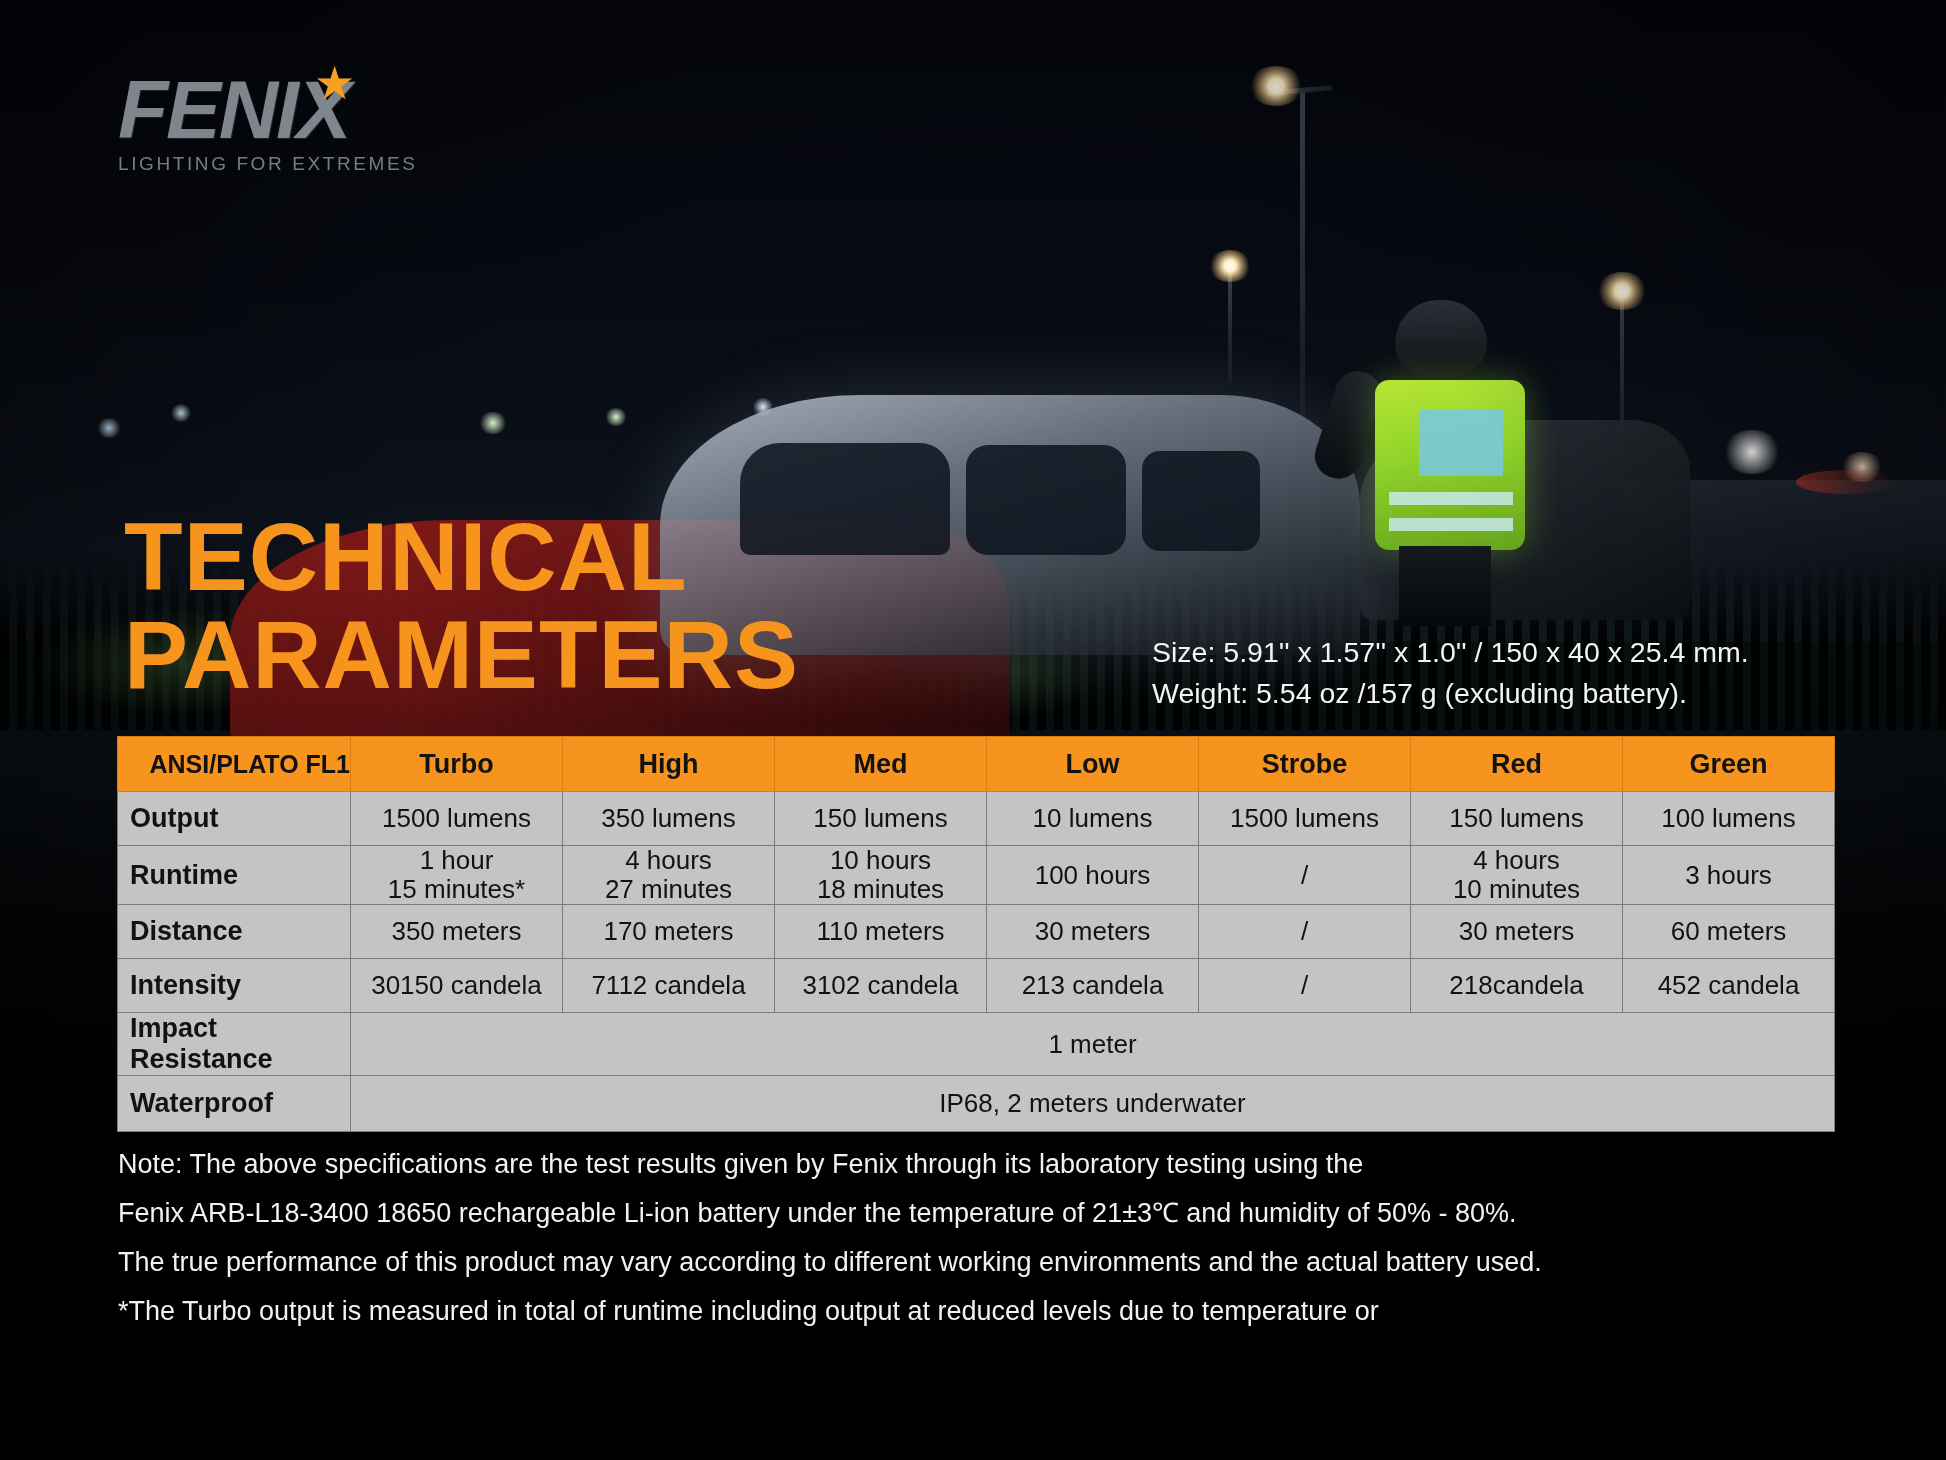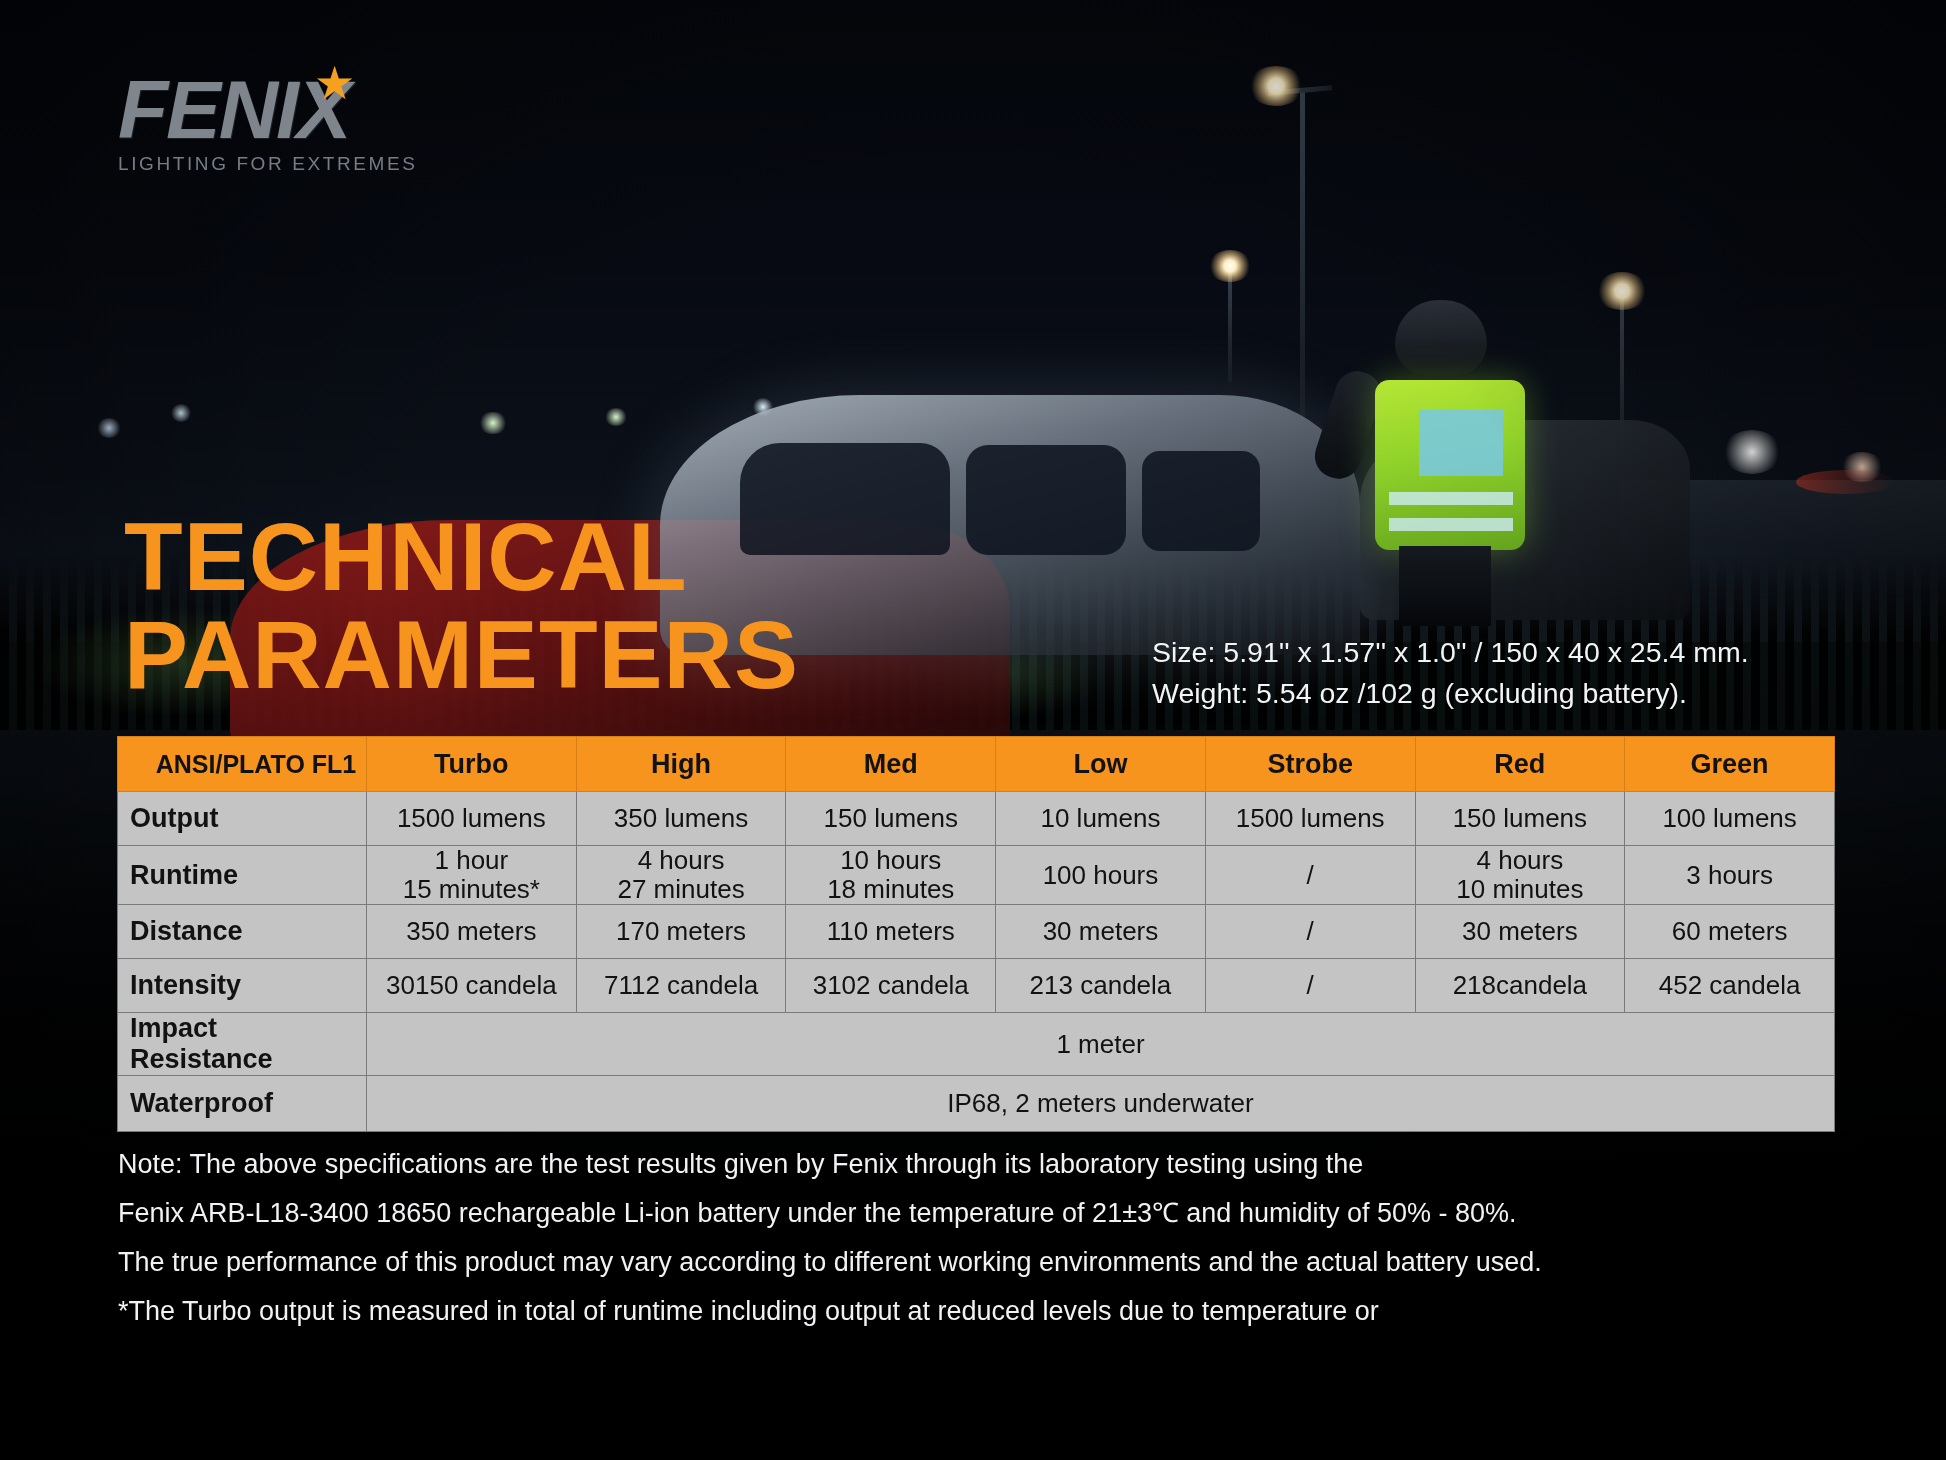--- a/index.html
+++ b/index.html
@@ -79,21 +79,21 @@
   
   .sizeinfo{position:absolute;left:1152px;top:632px;font-size:28.5px;line-height:1.45;color:#f2f4f6;}
 
   
   .spec-table{position:absolute;left:117px;top:736px;width:1718px;
        border-collapse:collapse;table-layout:fixed;}
   .spec-table th,.spec-table td{
        border:1px solid #7a7a7a;padding:0;text-align:center;vertical-align:middle;
        font-size:26px;color:#121212;background:#c4c4c4;}
   .spec-table thead th{background:#F7941E;font-weight:bold;font-size:27px;height:54px;border-color:#d77f12;}
-  .spec-table thead th.rowhead{text-align:center;padding-left:28px;font-size:25px;}
+  .spec-table thead th.rowhead{text-align:right;padding-left:12px;font-size:25px;}
   .spec-table td.rowhead{text-align:left;padding-left:12px;font-weight:bold;font-size:27px;background:#c4c4c4;}
   .spec-table tbody tr{height:54px;}
   .spec-table tbody tr.tall{height:58px;}
   .spec-table tbody tr.wide-row{height:56px;}
   .cell-two{line-height:1.12;margin-left:21px;}
   .col-head{width:220px;}
 
   
   .note{position:absolute;left:118px;top:1140px;width:1720px;
        font-size:27px;line-height:1.82;color:#f0f2f4;}
@@ -158,21 +158,21 @@
   <div class="logo-tagline">LIGHTING FOR EXTREMES</div>
 </div>
 
 <div class="headline">
   <div>TECHNICAL</div>
   <div>PARAMETERS</div>
 </div>
 
 <div class="sizeinfo">
   <div>Size: 5.91'' x 1.57'' x 1.0'' / 150 x 40 x 25.4 mm.</div>
-  <div>Weight: 5.54 oz /102 g (excluding battery).</div>
+  <div>Weight: 5.54 oz /157 g (excluding battery).</div>
 </div>
 
 <table class="spec-table">
   <thead>
     <tr>
       <th class="rowhead col-head">ANSI/PLATO  FL1</th>
       <th>Turbo</th>
       <th>High</th>
       <th>Med</th>
       <th>Low</th>

